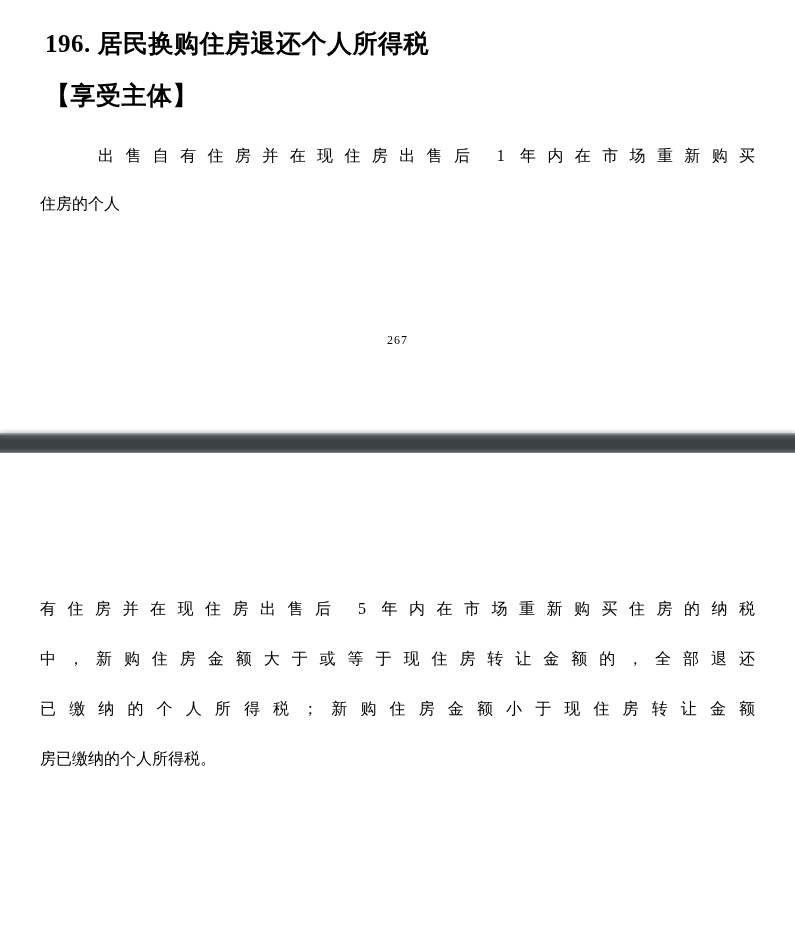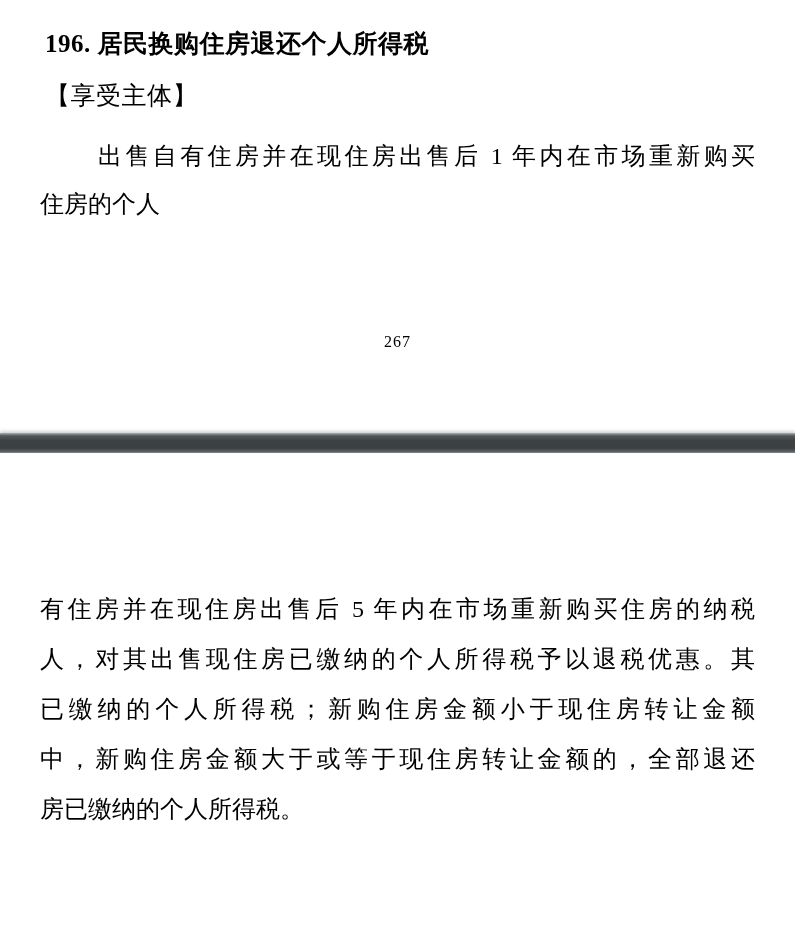--- a/index.html
+++ b/index.html
@@ -36,32 +36,32 @@
     right: 30px;
     font-size: 25px;
     font-weight: 700;
     letter-spacing: 0.5px;
     white-space: nowrap;
   }
   .section-heading {
     position: absolute;
     left: 45px;
     font-size: 25px;
-    font-weight: 400;
+    font-weight: 700;
     letter-spacing: 0.5px;
     white-space: nowrap;
   }
   .section-subject { top: 79px; }
   .section-benefit { top: 237px; }
 
   .para {
     position: absolute;
     left: 40px;
     right: 40px;
-    font-size: 24px;
+    font-size: 16px;
   }
   .para-subject { top: 132px; line-height: 48px; }
   .para-benefit { top: 131px; line-height: 50px; }
 
   .pline {
     text-align: justify;
     text-align-last: justify;
     text-justify: inter-character;
   }
   .pline.first { text-indent: 58px; }
@@ -69,21 +69,21 @@
     text-align: left;
     text-align-last: left;
   }
 
   .page-number {
     position: absolute;
     top: 333px;
     left: 0;
     width: 100%;
     text-align: center;
-    font-size: 16px;
+    font-size: 12px;
     letter-spacing: 1px;
   }
 
   .page-separator {
     position: absolute;
     top: 433px;
     left: 0;
     width: 795px;
     height: 20px;
     background: linear-gradient(to bottom,
@@ -114,20 +114,19 @@
 
 
     <div class="page-number">267</div>
   </div>
 
   <div class="page-separator"></div>
 
   <div class="page page-2">
     <div class="para para-benefit">
       <div class="pline">有住房并在现住房出售后 5 年内在市场重新购买住房的纳税</div>
-      <div class="pline">人，对其出售现住房已缴纳的个人所得税予以退税优惠。其</div>
+      <div class="pline">中，新购住房金额大于或等于现住房转让金额的，全部退还</div>
       <div class="pline">已缴纳的个人所得税；新购住房金额小于现住房转让金额</div>
-      <div class="pline">中，新购住房金额大于或等于现住房转让金额的，全部退还</div>
       <div class="pline last">房已缴纳的个人所得税。</div>
     </div>
   </div>
 
 </div>
 
 </body></html>

